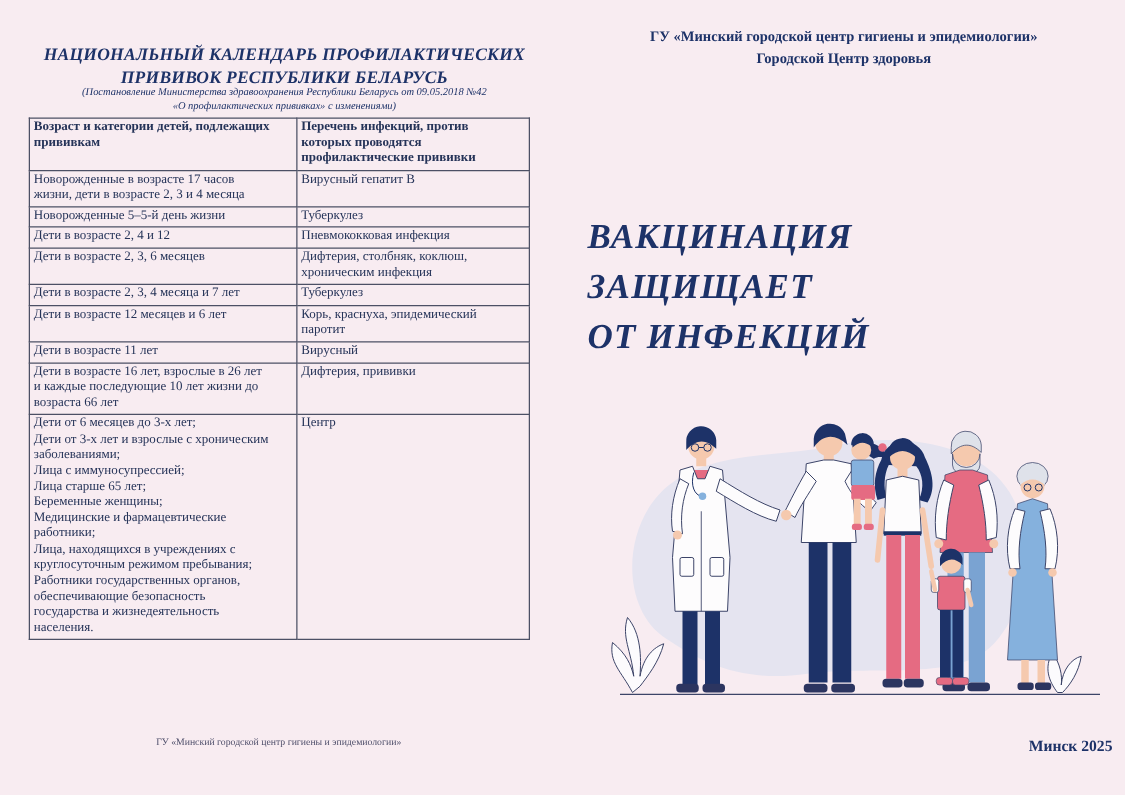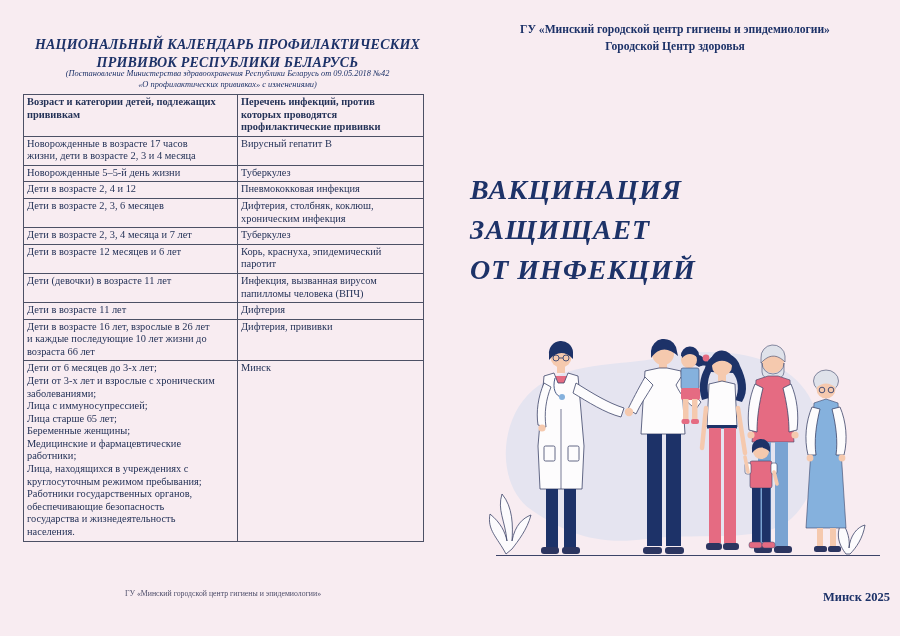--- a/index.html
+++ b/index.html
@@ -98,41 +98,37 @@
         </tr>
         <tr>
           <td>Дети в возрасте 2, 3, 4 месяца и 7 лет</td>
           <td>Туберкулез</td>
         </tr>
         <tr>
           <td>Дети в возрасте 12 месяцев и 6 лет</td>
           <td>Корь, краснуха, эпидемический паротит</td>
         </tr>
         <tr>
-          <td>Дети (девочки) в возрасте 11 лет</td>
-          <td>Инфекция, вызванная вирусом папилломы человека (ВПЧ)</td>
-        </tr>
-        <tr>
           <td>Дети в возрасте 11 лет</td>
-          <td>Дифтерия</td>
+          <td>Вирусный</td>
         </tr>
         <tr>
           <td>Дети в возрасте 16 лет, взрослые в 26 лет и каждые последующие 10 лет жизни до возраста 66 лет</td>
           <td>Дифтерия, прививки</td>
         </tr>
         <tr>
           <td>Дети от 6 месяцев до 3-х лет;
 Дети от 3-х лет и взрослые с хроническим заболеваниями;
 Лица с иммуносупрессией;
 Лица старше 65 лет;
 Беременные женщины;
 Медицинские и фармацевтические работники;
 Лица, находящихся в учреждениях с круглосуточным режимом пребывания;
 Работники государственных органов, обеспечивающие безопасность государства и жизнедеятельность населения.</td>
-          <td>Минск</td>
+          <td>Центр</td>
         </tr>
       </tbody>
   </table>
 
   <div class="left-footer">ГУ «Минский городской центр гигиены и эпидемиологии»</div>
 </div>
 
 <div class="right-page">
   <div class="org-header pre">ГУ «Минский городской центр гигиены и эпидемиологии»
 Городской Центр здоровья</div>

